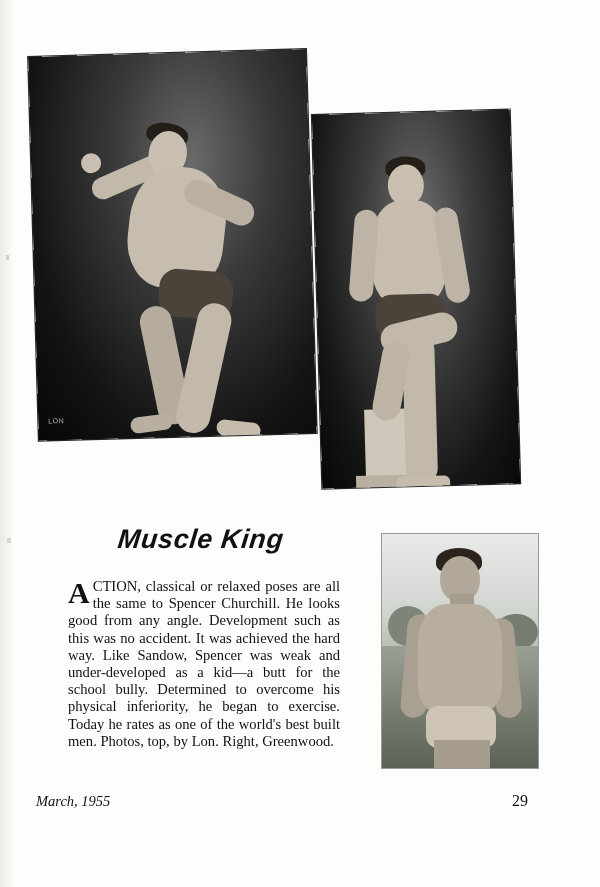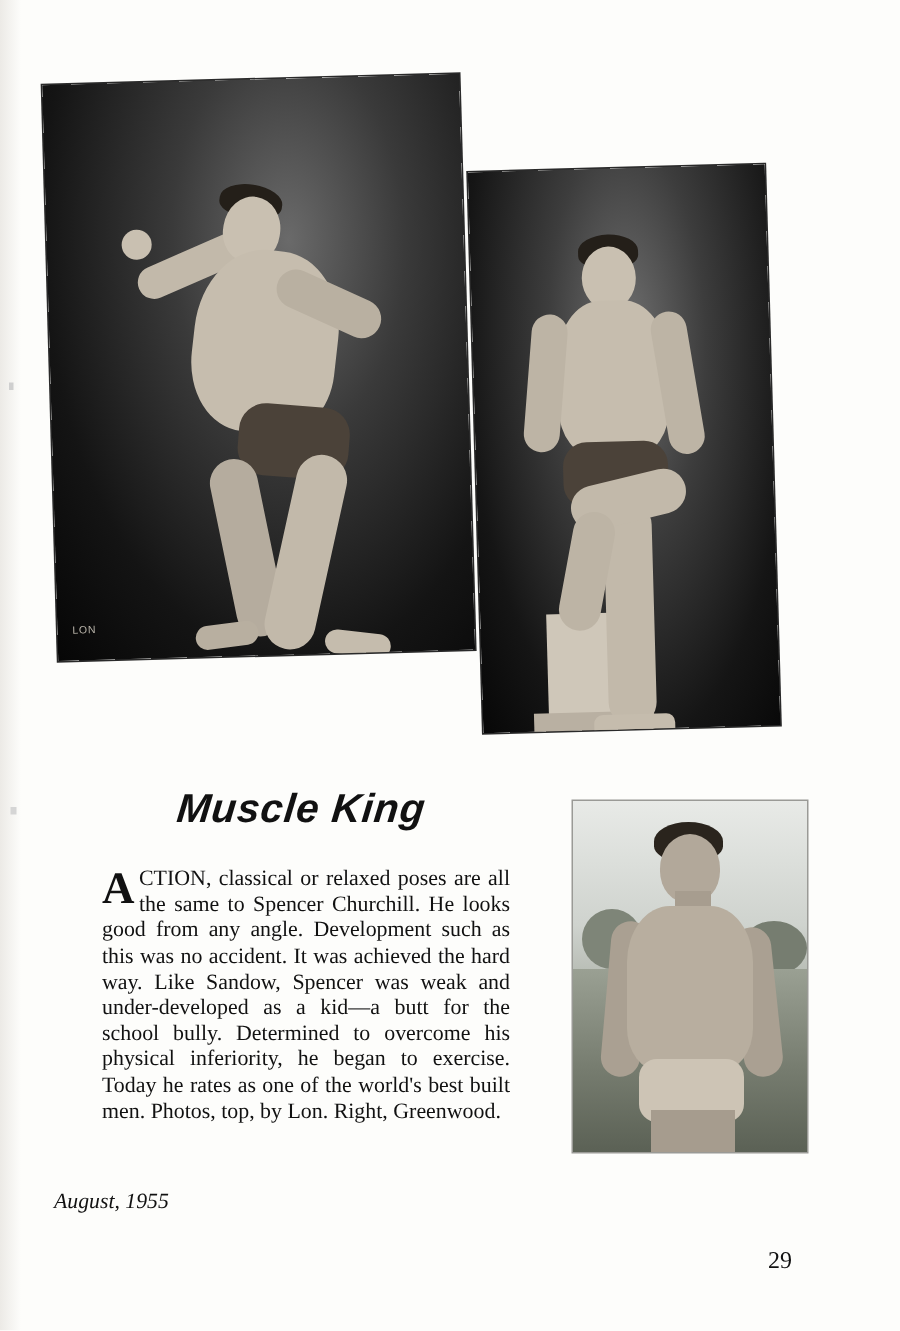--- a/index.html
+++ b/index.html
@@ -165,21 +165,20 @@
     left: 36px;
     top: 793px;
     font-style: italic;
     font-size: 14.5px;
   }
   .footer-page {
     position: absolute;
     left: 512px;
     top: 792px;
     font-size: 16px;
-    margin-top: 40px;
   }
 
   
   .speck1 { position:absolute; left:6px; top:255px; width:3px; height:5px; background:#cfcfcf; }
   .speck2 { position:absolute; left:7px; top:538px; width:4px; height:5px; background:#d5d5d5; }
   .edge-shade {
     position:absolute; left:0; top:0; width:14px; height:887px;
     background: linear-gradient(90deg, #eceae6 0%, rgba(255,255,255,0) 100%);
   }
 </style>
@@ -240,16 +239,16 @@
     <div class="pr-hair"></div>
     <div class="pr-head"></div>
     <div class="pr-neck"></div>
     <div class="pr-armL"></div>
     <div class="pr-armR"></div>
     <div class="pr-torso"></div>
     <div class="pr-trunk"></div>
     <div class="pr-legs"></div>
   </div>
 
-  <div class="footer-left">August, 1955</div>
+  <div class="footer-left">March, 1955</div>
   <div class="footer-page">29</div>
 
 </div>
 
 </body></html>

